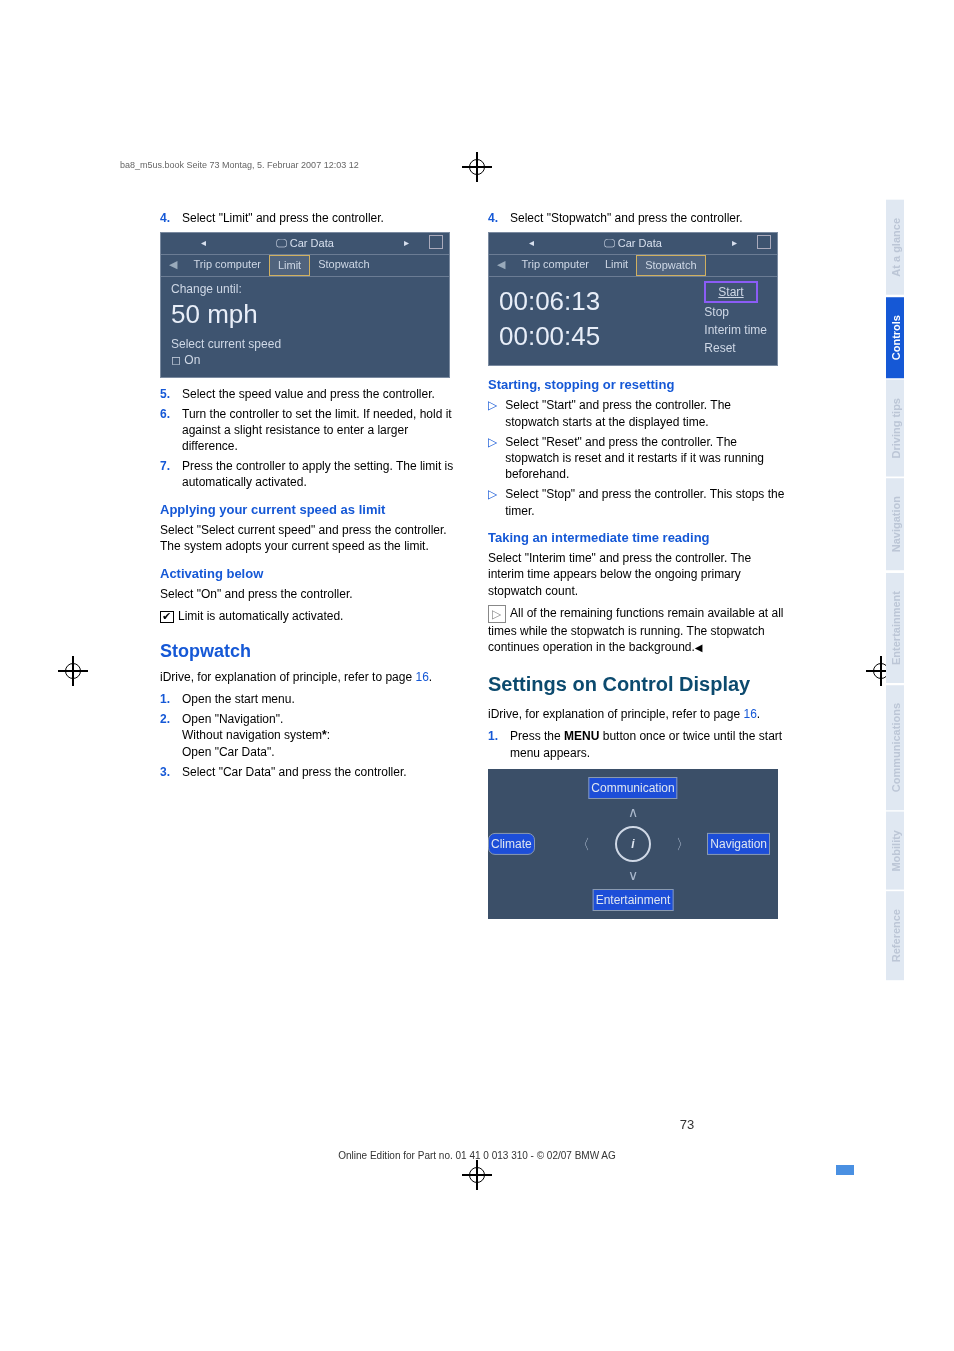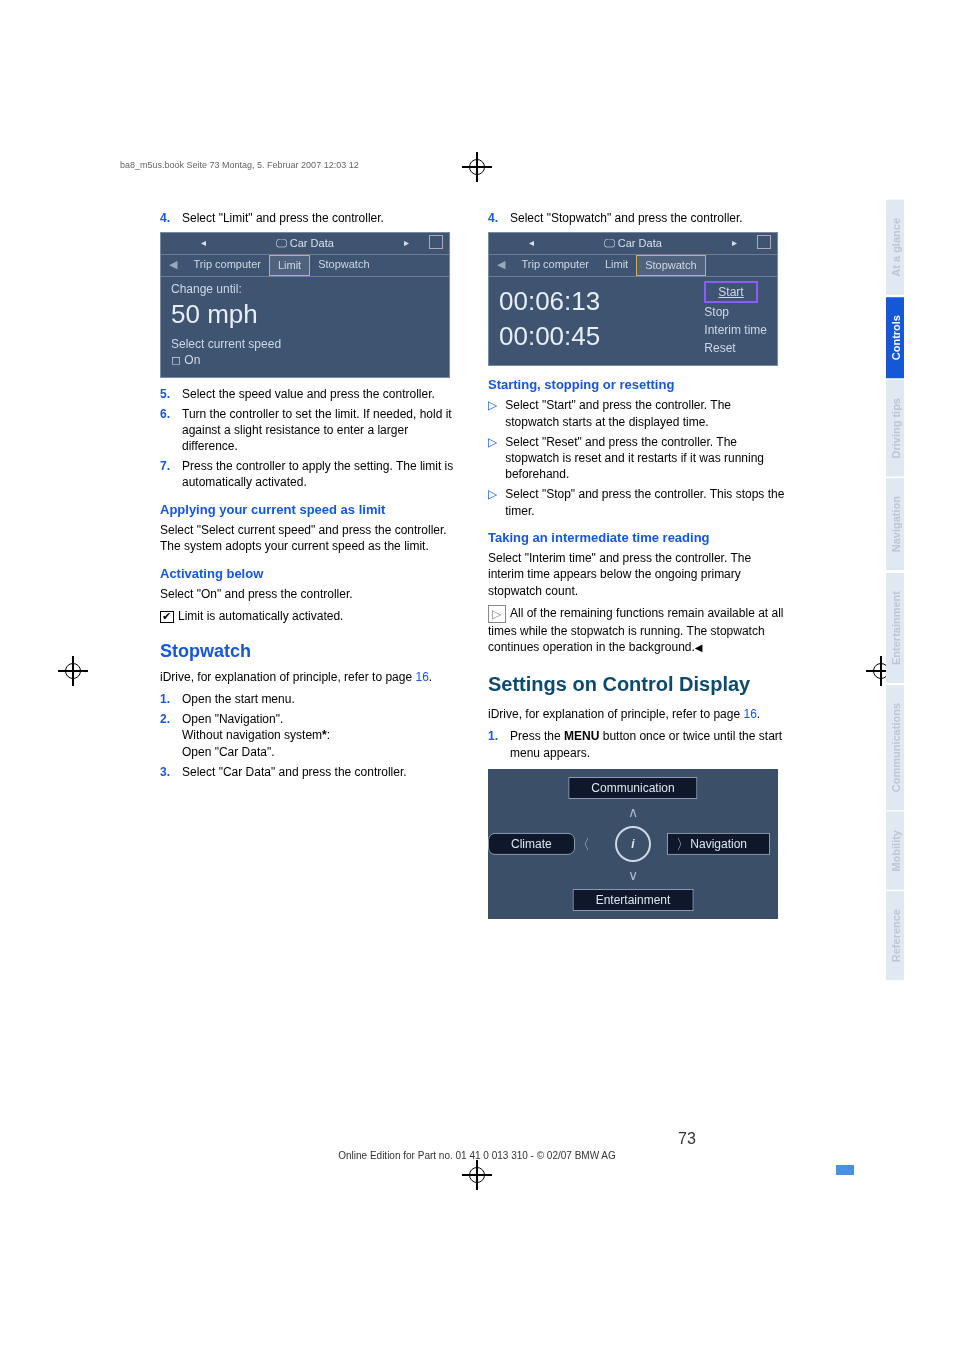--- a/index.html
+++ b/index.html
@@ -56,38 +56,38 @@
   .shot .tabs .tri { color:#9ab;}
   .shot .tabs .sel { border:1px solid #d0b060; background:#50637d;}
   .shot .body { padding:4px 10px 8px; }
   .shot .big { font-size:26px; color:#e8eef8; font-weight:300;}
   .shot .row { display:flex; justify-content:space-between; align-items:center;}
   .shot .opt { color:#cfd8e6; font-size:12px; line-height:1.5;}
   .shot .sel-opt { border:2px solid #8b5cf6; padding:0 12px; display:inline-block;text-decoration:underline;}
 
   .menu-shot { width:290px; height:150px; background:#3b4f68; position:relative; margin:8px 0; color:#dfe6f0; font-size:12px;}
   .menu-shot .mc { position:absolute; left:50%; top:50%; transform:translate(-50%,-50%); width:36px;height:36px;border:2px solid #cfd8e6;border-radius:50%; display:flex;align-items:center;justify-content:center;font-weight:bold;font-style:italic;}
-  .menu-shot .lbl { position:absolute; border:1px solid #8a9ab0; padding:2px 22px; background:#0f172a;}
+  .menu-shot .lbl { position:absolute; border:1px solid #8a9ab0; padding:2px 2px; background:#1d4ed8;}
   .menu-shot .arrow { position:absolute; color:#aab8cc; font-size:14px;}
 
   
   .sidetabs { position:absolute; right:50px; top:200px; display:flex; flex-direction:column; gap:2px;}
   .sidetabs div { writing-mode: vertical-rl; transform: rotate(180deg); font-size:11px; font-weight:bold; padding:18px 4px; text-align:center; width:18px;}
   .st-gray { background:#e0e8f2; color:#bcc6d6;}
   .st-blue { background:#1558d6; color:#fff;}
 
   
   .regmark { position:absolute; width:30px; height:30px; }
   .regmark::before, .regmark::after { content:""; position:absolute; background:#000;}
   .regmark::before { left:14px; top:0; width:2px; height:30px;}
   .regmark::after { left:0; top:14px; width:30px; height:2px;}
   .regmark .circ { position:absolute; left:7px; top:7px; width:16px;height:16px;border:1.5px solid #000;border-radius:50%;}
 
   .footer { position:absolute; left:0; right:0; bottom:190px; text-align:center; font-size:10px; color:#333;}
-  .footer .pn { font-size:16px; display:block; margin-bottom:2px; margin-left:420px;}
+  .footer .pn { font-size:13px; display:block; margin-bottom:18px; margin-left:420px;}
   .foot-bar { position:absolute; right:100px; bottom:176px; width:18px; height:10px; background:#4a90e2;}
 </style>
 </head>
 <body>
 
 <div class="header-line">ba8_m5us.book  Seite 73  Montag, 5. Februar 2007  12:03 12</div>
 
 <div class="regmark" style="left:462px; top:152px;">
     <span class="circ"></span>
   </div>

